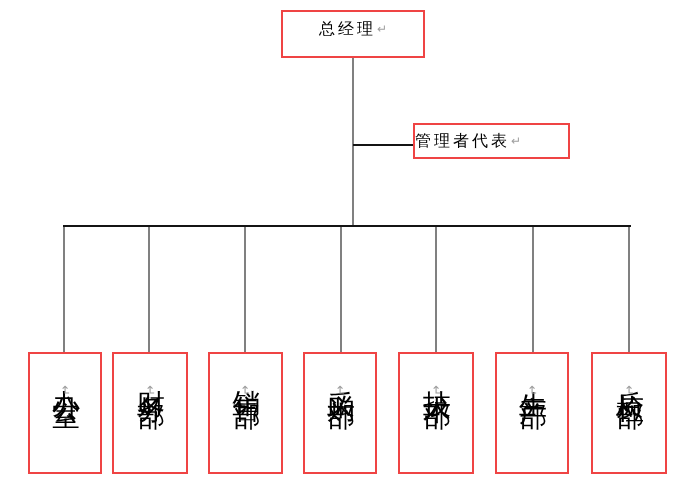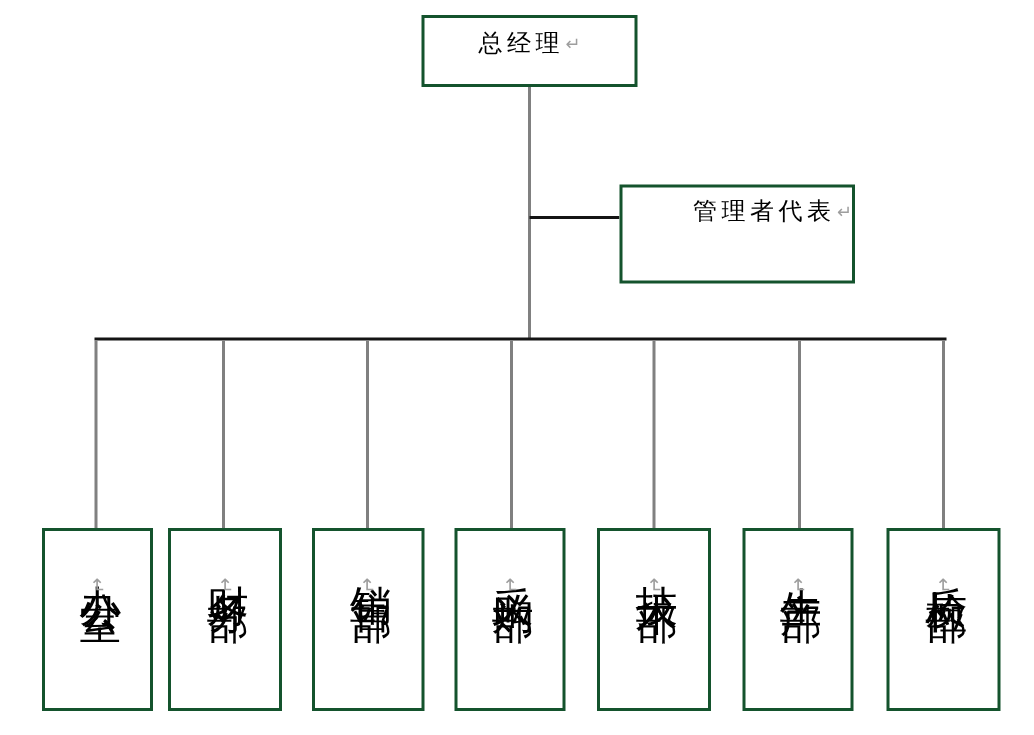--- a/index.html
+++ b/index.html
@@ -8,33 +8,33 @@
     width: 689px;
     height: 490px;
     background: #ffffff;
     font-family: "Liberation Serif", serif;
     color: #000000;
     overflow: hidden;
   }
   .node {
     position: absolute;
     box-sizing: border-box;
-    border: 2px solid #14532d;
+    border: 2px solid #ef4444;
     background: #ffffff;
   }
   
   #root-box {
     left: 281px; top: 10px; width: 144px; height: 48px;
     text-align: center; padding-top: 7px;
     font-size: 16px; letter-spacing: 3px;
   }
   
   #staff-box {
-    left: 413px; top: 123px; width: 157px; height: 66px;
-    text-align: right; padding-top: 6px;
+    left: 413px; top: 123px; width: 157px; height: 36px;
+    text-align: left; padding-top: 6px;
     font-size: 16px; letter-spacing: 3px;
   }
   .pmark {
     color: #9e9e9e;
     font-size: 12px;
     letter-spacing: 0;
     margin-left: 1px;
     vertical-align: 1px;
   }
   .vline {

